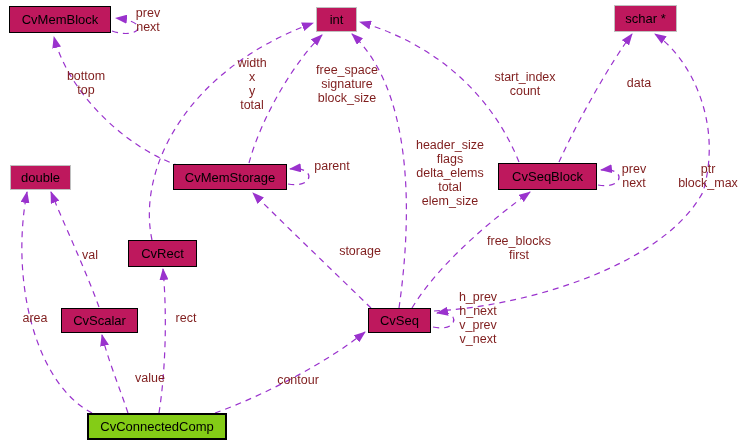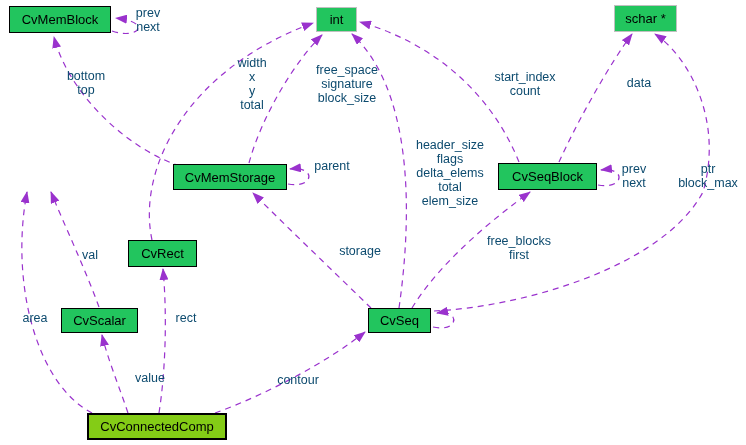--- a/index.html
+++ b/index.html
@@ -14,36 +14,36 @@
   #edges { position: absolute; left: 0; top: 0; width: 746px; height: 445px; }
   .edge {
     fill: none;
     stroke: #9a32cd;
     stroke-width: 1.2px;
     stroke-dasharray: 6,5;
   }
   .node {
     position: absolute;
     box-sizing: border-box;
-    background: #22c55e;
+    background: #be185d;
     border: 1px solid #000000;
     color: #000000;
     font-size: 13px;
     display: flex;
     align-items: center;
     justify-content: center;
     white-space: nowrap;
   }
   .node.ext { border-color: #c0c0c0; }
   .node.current { background: #84cc16; border-width: 2px; }
   .elabel {
     position: absolute;
     transform: translateX(-50%);
     text-align: center;
-    color: #0c4a6e;
+    color: #7f1d1d;
     font-size: 12.5px;
     line-height: 14px;
     white-space: nowrap;
   }
 </style>
 </head>
 <body>
 
 <div id="canvas">
 
@@ -69,20 +69,21 @@
     <path class="edge" d="M 99,307 C 84,266 63,222 51,192" marker-end="url(#arrow)"></path>
     <path class="edge" d="M 92,413 C 36,384 10,282 27,192" marker-end="url(#arrow)"></path>
     <path class="edge" d="M 159,413 C 166,368 167,312 163,269" marker-end="url(#arrow)"></path>
     <path class="edge" d="M 128,413 C 119,386 108,360 102,335" marker-end="url(#arrow)"></path>
     <path class="edge" d="M 215,413 C 268,394 330,360 365,332" marker-end="url(#arrow)"></path>
   </svg>
 
   <div class="node" style="left:9px;   top:6px;   width:102px; height:27px;">CvMemBlock</div>
   <div class="node ext" style="left:316px; top:7px;   width:41px;  height:25px;">int</div>
   <div class="node ext" style="left:614px; top:5px;   width:63px;  height:27px;">schar *</div>
+  <div class="node ext" style="left:10px;  top:165px; width:61px;  height:25px;">double</div>
   <div class="node" style="left:173px; top:164px; width:114px; height:26px;">CvMemStorage</div>
   <div class="node" style="left:498px; top:163px; width:99px;  height:27px;">CvSeqBlock</div>
   <div class="node" style="left:128px; top:240px; width:69px;  height:27px;">CvRect</div>
   <div class="node" style="left:61px;  top:308px; width:77px;  height:25px;">CvScalar</div>
   <div class="node" style="left:368px; top:308px; width:63px;  height:25px;">CvSeq</div>
   <div class="node current" style="left:87px;  top:413px; width:140px; height:27px;">CvConnectedComp</div>
 
   <div class="elabel" style="left:148px; top:6px;">
     <div>prev</div>
       <div>next</div>
@@ -139,17 +140,23 @@
   </div>
   <div class="elabel" style="left:35px;  top:311px;">
     <div>area</div>
   </div>
   <div class="elabel" style="left:186px; top:311px;text-align:right;">
     <div>rect</div>
   </div>
   <div class="elabel" style="left:150px; top:371px;">
     <div>value</div>
   </div>
+  <div class="elabel" style="left:478px; top:290px;">
+    <div>h_prev</div>
+      <div>h_next</div>
+    <div>v_prev</div>
+      <div>v_next</div>
+  </div>
   <div class="elabel" style="left:298px; top:373px;">
     <div>contour</div>
   </div>
 
 </div>
 
 </body></html>

